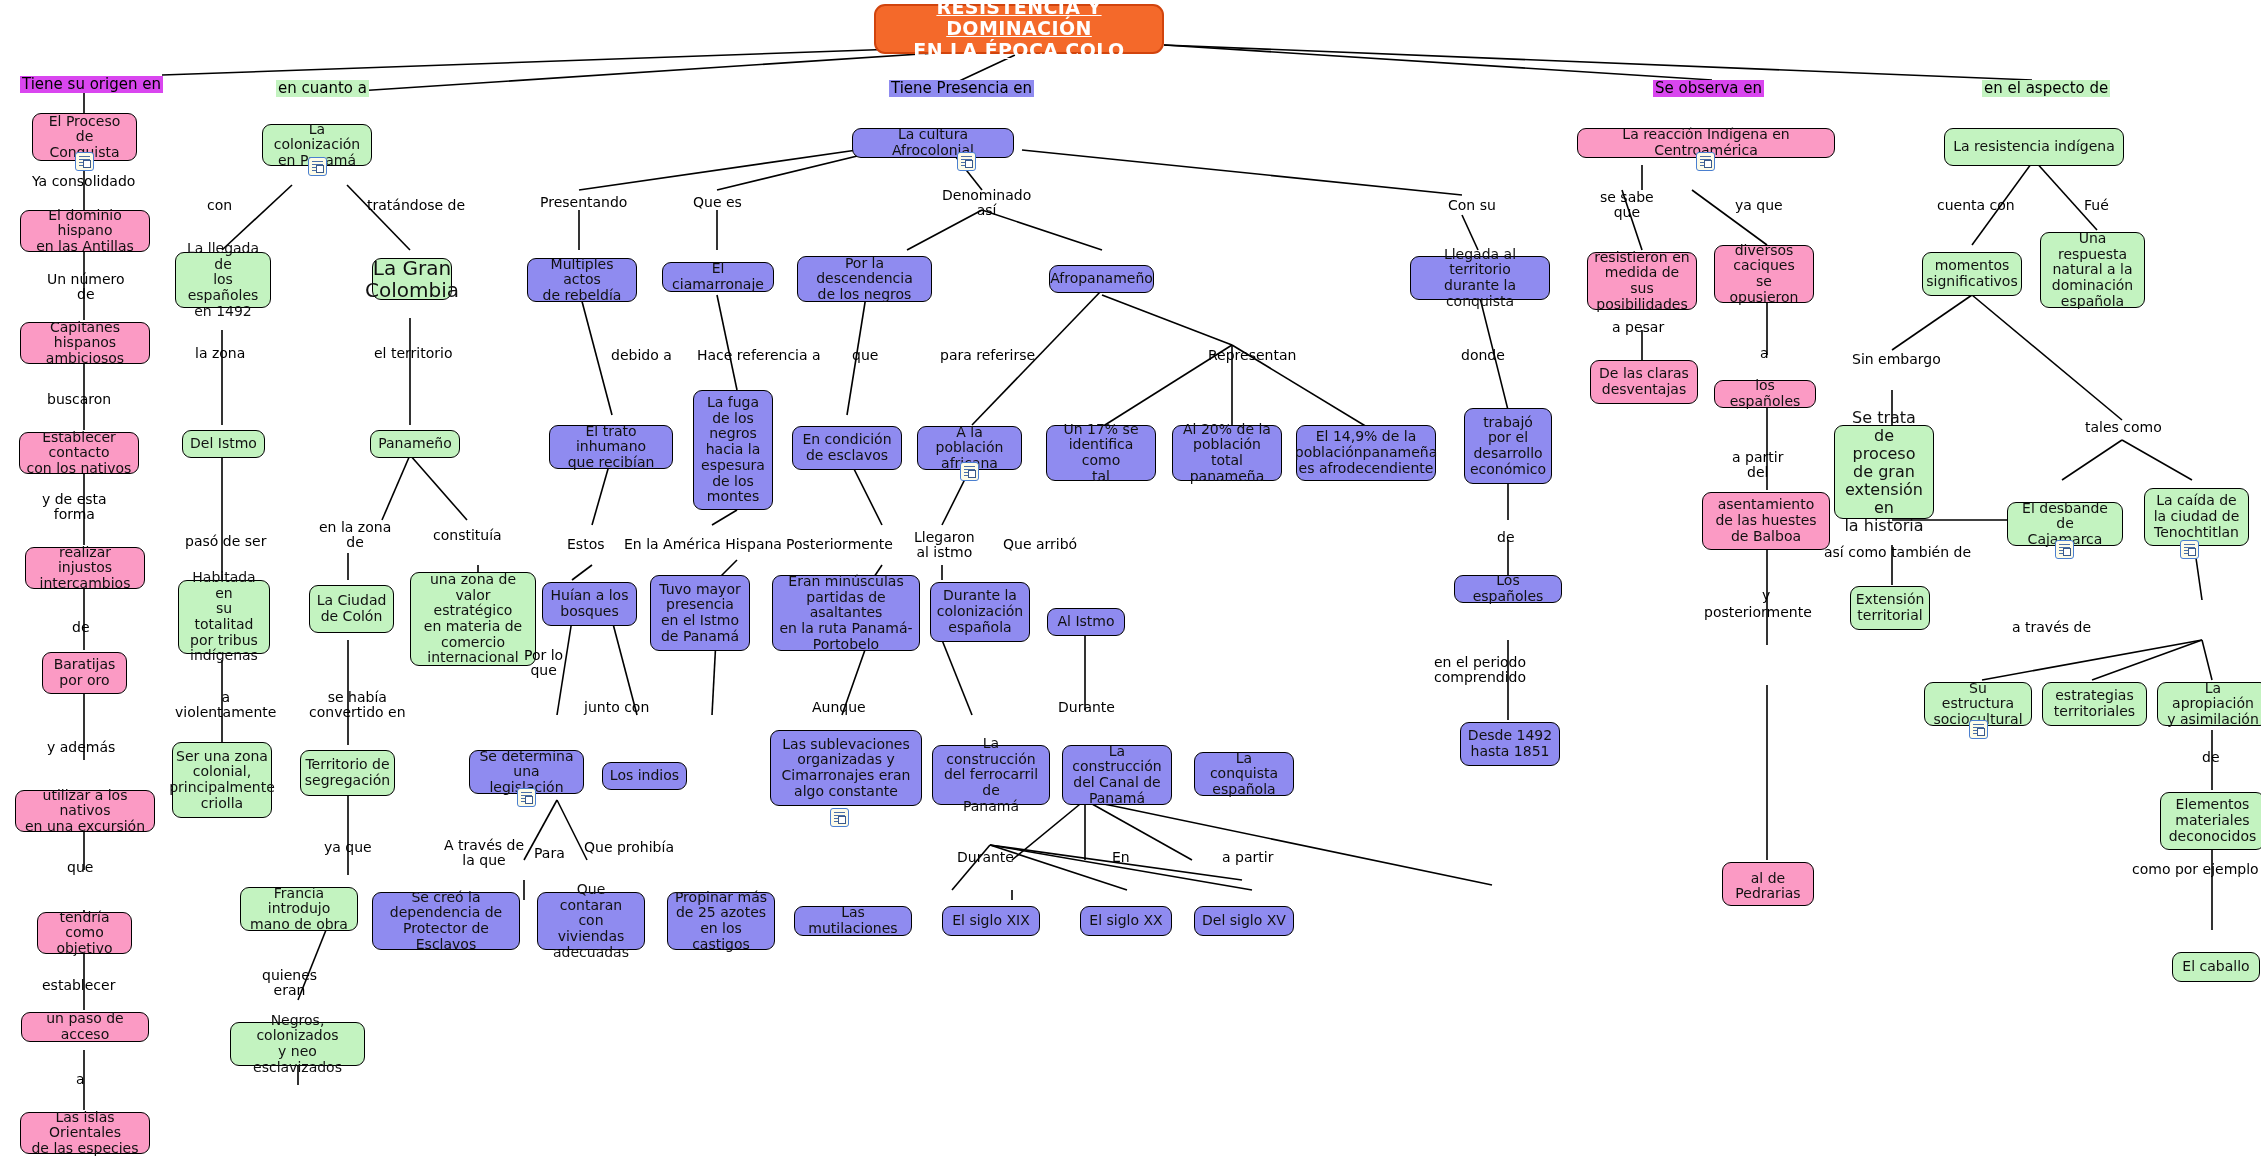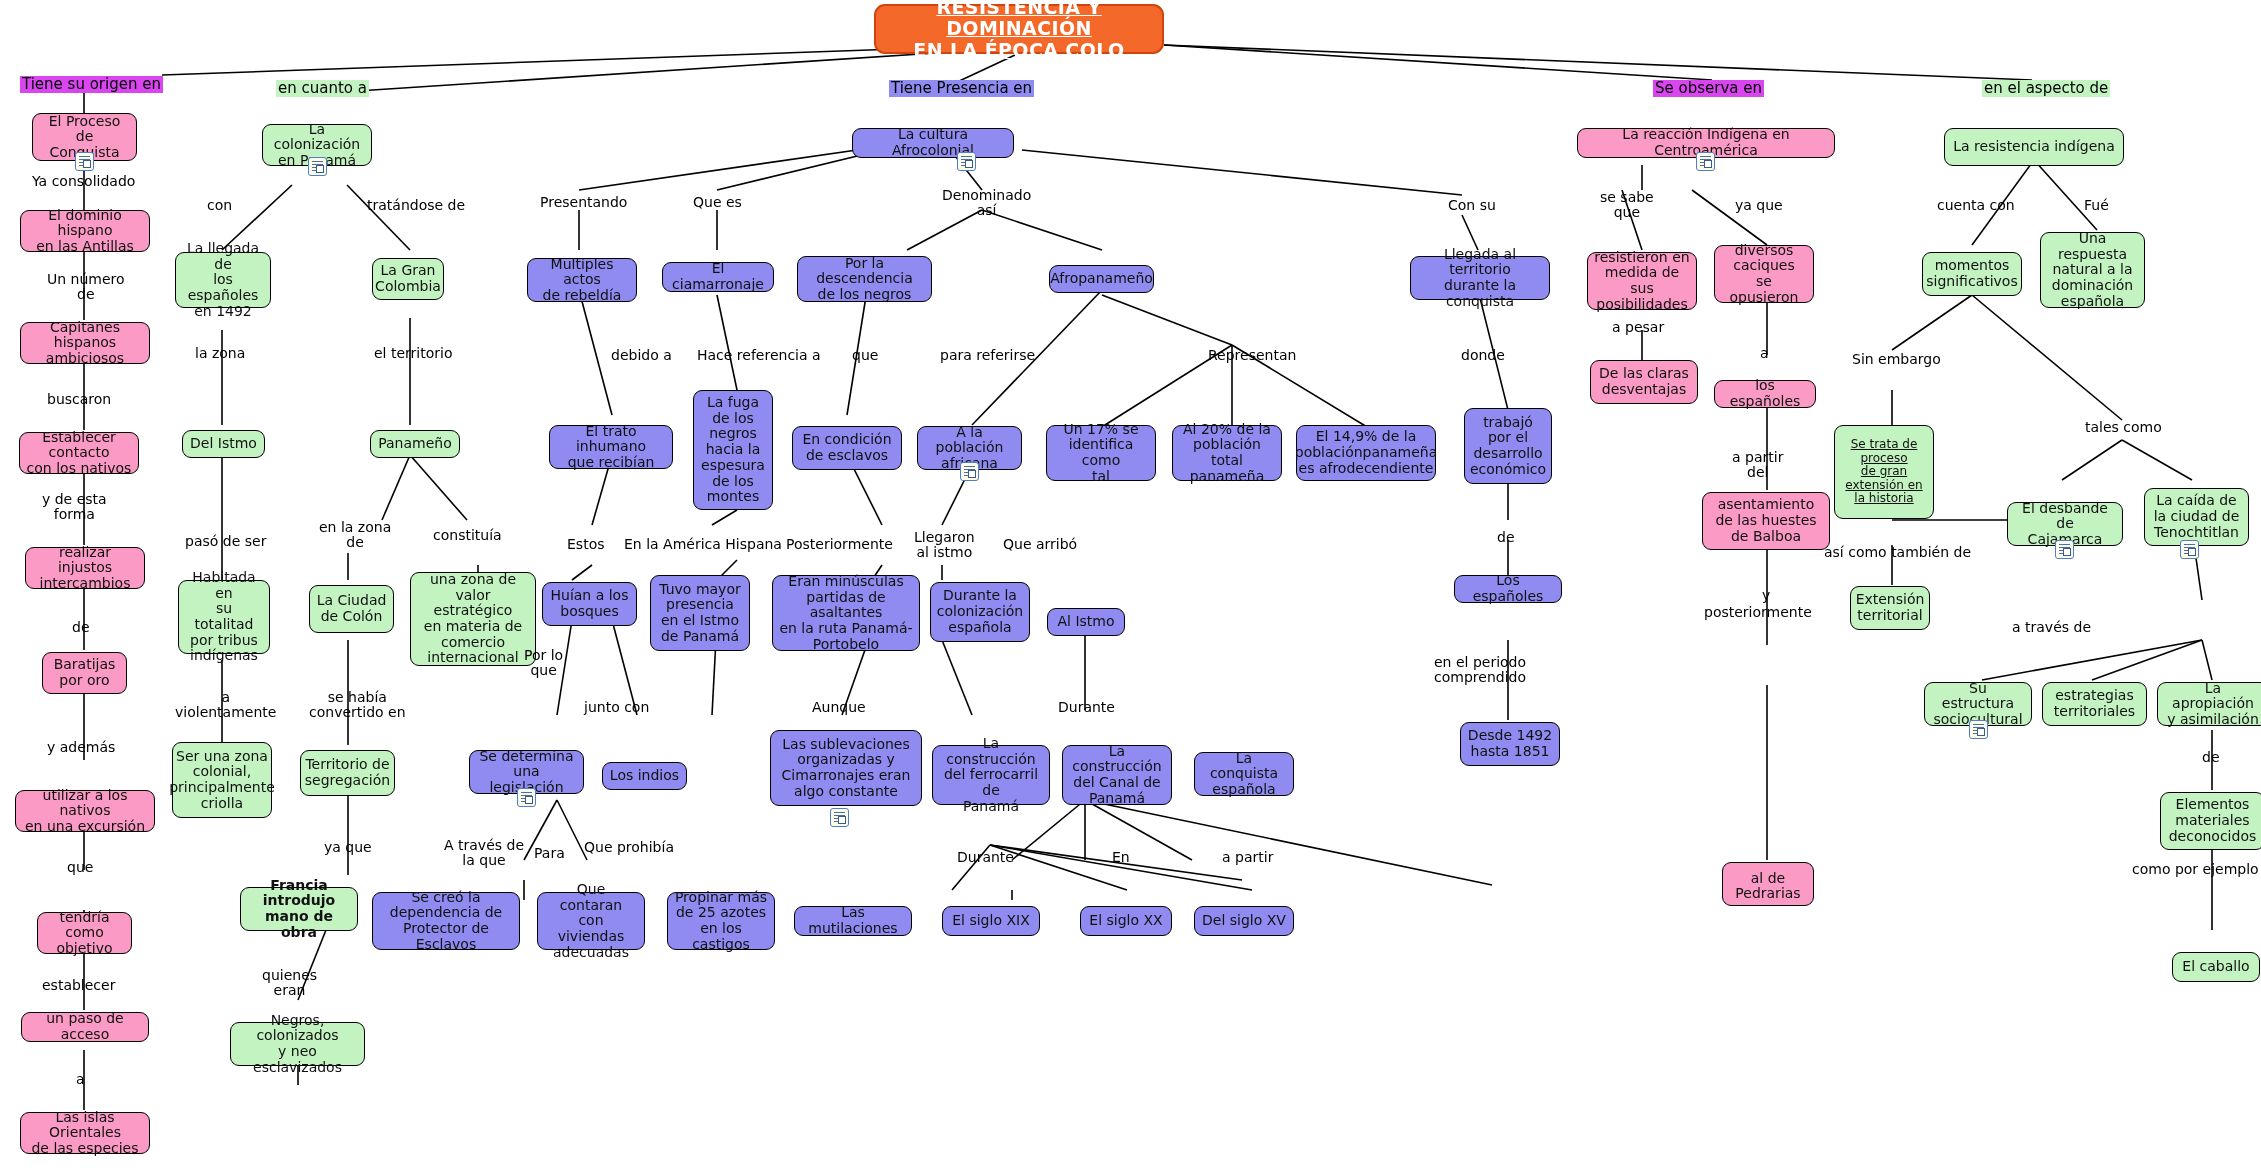--- a/index.html
+++ b/index.html
@@ -214,21 +214,21 @@
       <i></i>
     </div>
 <div class="lbl" style="left:195px;top:198px;font-size:14px;">con</div>
 <div class="lbl" style="left:355px;top:198px;font-size:14px;">tratándose de</div>
 
 <div class="node n-green" style="left:163px;top:252px;width:96px;height:56px;font-size:14px;white-space:pre-line;"><span>La llegada de
 los españoles
 en 1492</span></div>
 <div class="lbl" style="left:183px;top:346px;font-size:14px;">la zona</div>
 
-<div class="node n-green" style="left:360px;top:258px;width:72px;height:42px;font-size:14px;white-space:pre-line;"><span>La Gran
+<div class="node n-green" style="left:360px;top:258px;width:80px;height:42px;font-size:20px;white-space:pre-line;"><span>La Gran
 Colombia</span></div>
 <div class="lbl" style="left:362px;top:346px;font-size:14px;">el territorio</div>
 
 <div class="node n-green" style="left:170px;top:430px;width:83px;height:28px;font-size:14px;">
       <span>Del Istmo</span>
     </div>
 <div class="lbl" style="left:173px;top:534px;font-size:14px;">pasó de ser</div>
 
 <div class="node n-green" style="left:358px;top:430px;width:90px;height:28px;font-size:14px;">
       <span>Panameño</span>
@@ -257,21 +257,21 @@
 
 <div class="node n-green" style="left:160px;top:742px;width:100px;height:76px;font-size:14px;white-space:pre-line;"><span>Ser una zona
 colonial,
 principalmente
 criolla</span></div>
 
 <div class="node n-green" style="left:288px;top:750px;width:95px;height:46px;font-size:14px;white-space:pre-line;"><span>Territorio de
 segregación</span></div>
 <div class="lbl" style="left:312px;top:840px;font-size:14px;">ya que</div>
 
-<div class="node n-green" style="left:228px;top:887px;width:118px;height:44px;font-size:14px;white-space:pre-line;font-weight:bold;"><span>Francia introdujo
+<div class="node n-green" style="left:228px;top:887px;width:118px;height:44px;font-size:14px;white-space:pre-line;"><span>Francia introdujo
 mano de obra</span></div>
 <div class="lbl" style="left:250px;top:968px;font-size:14px;">quienes
 eran</div>
 
 <div class="node n-green" style="left:218px;top:1022px;width:135px;height:44px;font-size:14px;white-space:pre-line;"><span>Negros, colonizados
 y neo esclavizados</span></div>
 
 <div class="node n-blue" style="left:840px;top:128px;width:162px;height:30px;font-size:14px;">
       <span>La cultura Afrocolonial</span>
     </div>
@@ -489,21 +489,21 @@
 <div class="node n-green" style="left:1910px;top:252px;width:100px;height:44px;font-size:14px;white-space:pre-line;"><span>momentos
 significativos</span></div>
 <div class="node n-green" style="left:2028px;top:232px;width:105px;height:76px;font-size:14px;white-space:pre-line;"><span>Una respuesta
 natural a la
 dominación
 española</span></div>
 
 <div class="lbl" style="left:1840px;top:352px;font-size:14px;">Sin embargo</div>
 <div class="lbl" style="left:2073px;top:420px;font-size:14px;">tales como</div>
 
-<div class="node n-green" style="left:1822px;top:425px;width:100px;height:94px;font-size:12px;white-space:pre-line;text-decoration:underline;"><span>Se trata de
+<div class="node n-green" style="left:1822px;top:425px;width:100px;height:94px;font-size:16px;white-space:pre-line;"><span>Se trata de
 proceso
 de gran
 extensión en
 la historia</span></div>
 <div class="lbl" style="left:1812px;top:545px;font-size:14px;">así como también de</div>
 
 <div class="node n-green" style="left:1995px;top:502px;width:116px;height:44px;font-size:14px;white-space:pre-line;"><span>El desbande de
 Cajamarca</span></div>
 <div class="badge" style="left:2043px;top:540px;">
       <i></i>

